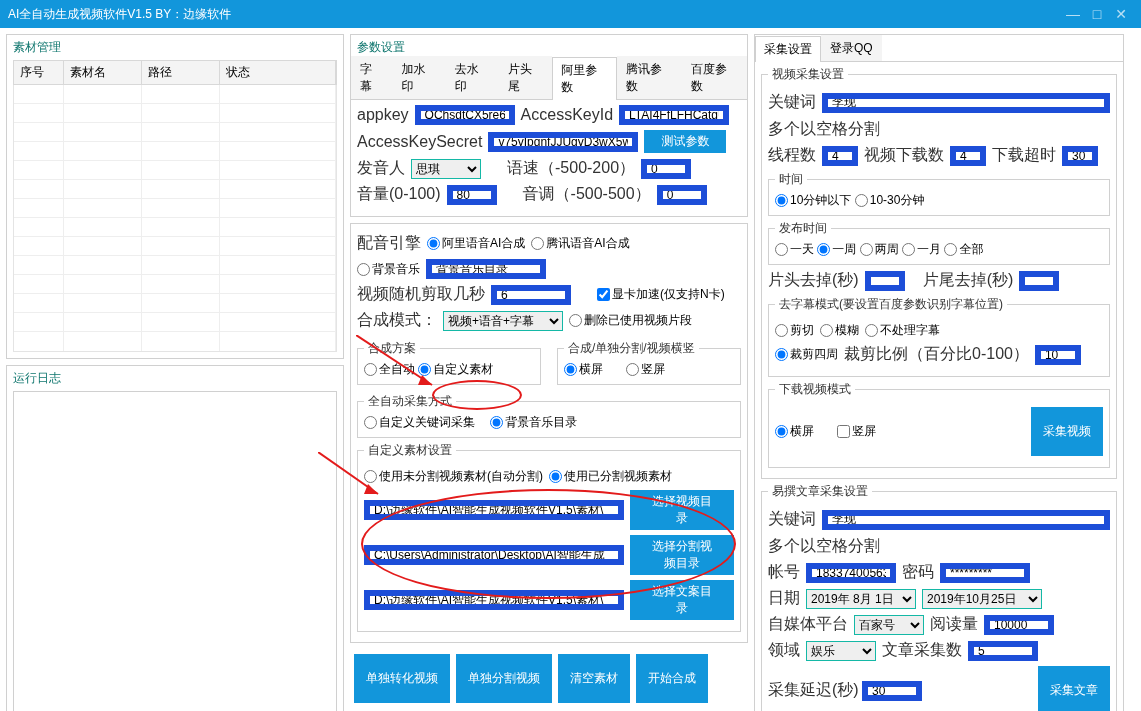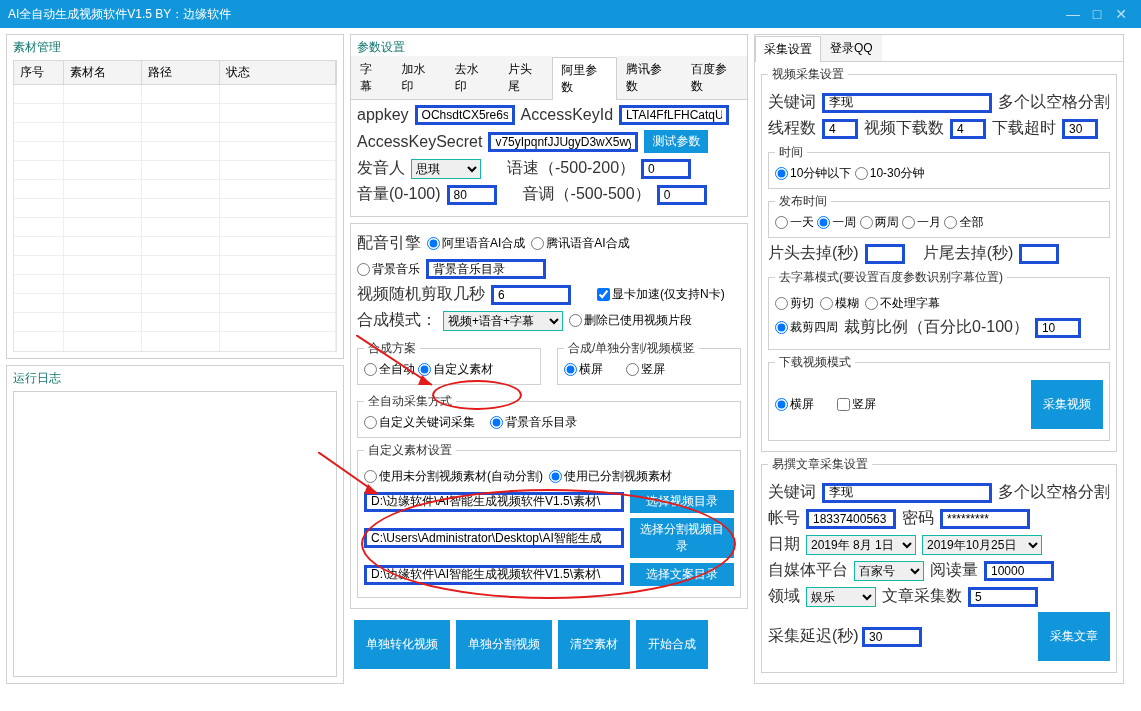--- a/index.html
+++ b/index.html
@@ -17,24 +17,24 @@
 .grid-head { display: flex; background: #f4f4f4; border: 1px solid #d8d8d8; }
 .grid-head > div { padding: 3px 6px; border-right: 1px solid #d8d8d8; font-size: 12px; }
 .grid-body { border: 1px solid #e4e4e4; border-top: none; background: #fff; }
 .grid-body .row { display: flex; height: 19px; border-bottom: 1px solid #eee; }
 .grid-body .row > div { border-right: 1px solid #eee; }
 .tabs { display: flex; border-bottom: 1px solid #d0d0d0; margin: -4px -6px 4px -6px; }
 .tab { padding: 4px 8px; border: 1px solid transparent; border-bottom: none; cursor: pointer; background: #f4f4f4; }
 .tab.active { background: #fff; border-color: #d0d0d0; position: relative; top: 1px; }
 .row-f { display: flex; align-items: center; gap: 6px; margin: 5px 0; flex-wrap: wrap; }
 .lbl { font-size: 16px; color: #333; white-space: nowrap; text-align: right; }
-input[type=text] { border: 3px solid #1d4ed8; padding: 2px 4px; font-size: 12px; height: 20px; }
+input[type=text] { border: 6px solid #1d4ed8; padding: 2px 4px; font-size: 12px; height: 20px; }
 select { border: 1px solid #14b8a6; font-size: 12px; height: 20px; }
 .btn-blue { background: #1296db; color: #fff; border: none; padding: 16px 12px; cursor: pointer; font-size: 12px; }
-.btn-blue.sm { padding: 3px 8px; }
+.btn-blue.sm { padding: 3px 17px; }
 fieldset { border: 1px solid #d0d0d0; padding: 4px 6px 6px 6px; margin: 4px 0; }
 fieldset legend { font-size: 12px; padding: 0 4px; color: #333; }
 input[type=radio], input[type=checkbox] { vertical-align: middle; margin-right: 2px; }
 label { font-size: 12px; white-space: nowrap; }
 .log-box { border: 1px solid #d0d0d0; background: #fff; flex: 1; min-height: 280px; }
 .arrow { position: absolute; pointer-events: none; z-index: 100; }
 .ellipse { position: absolute; border: 2px solid #e31b1b; border-radius: 50%; pointer-events: none; z-index: 100; }
 </style>
 </head>
 <body>

